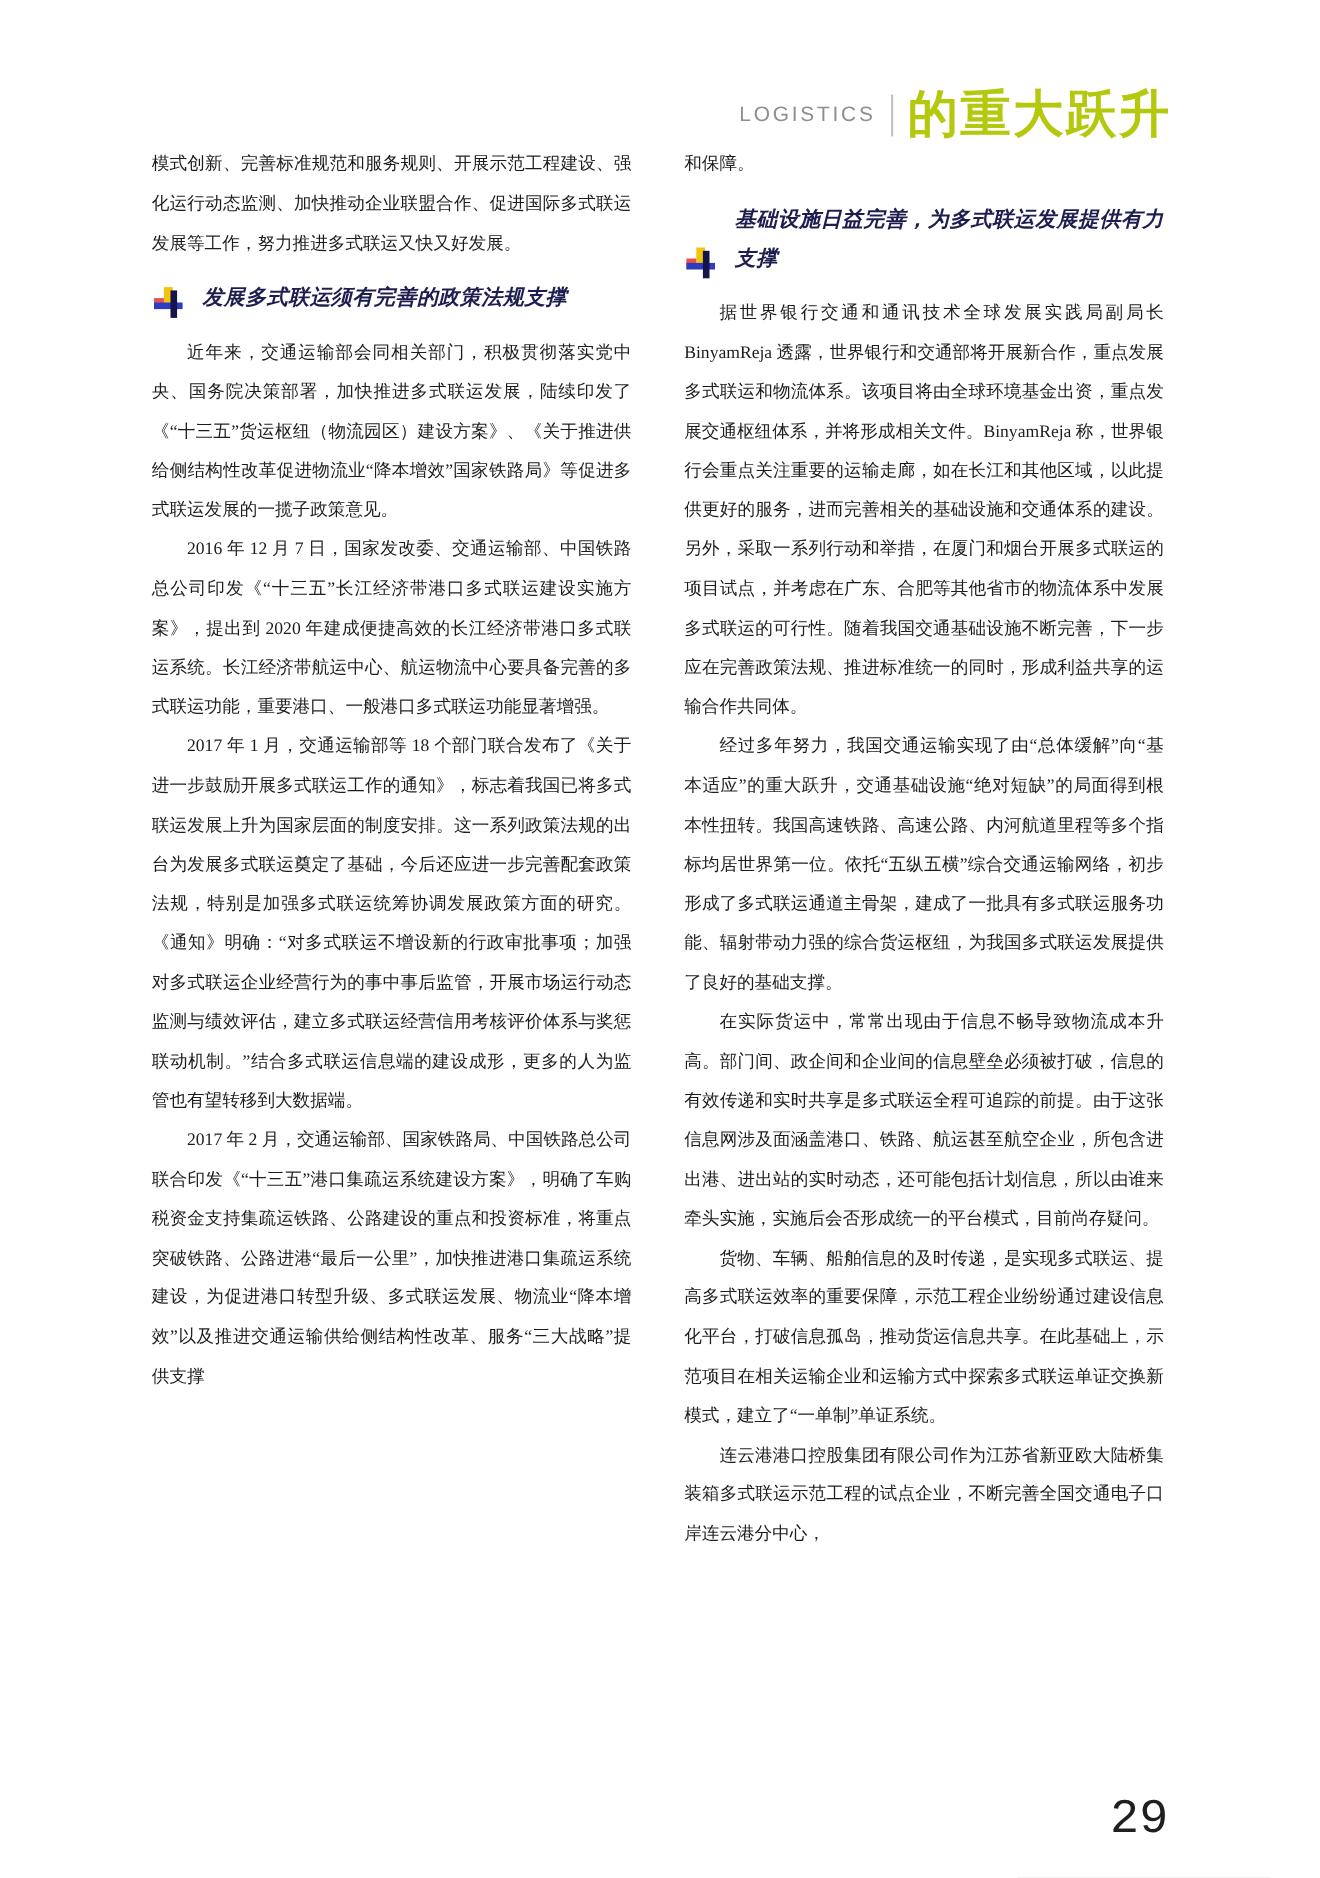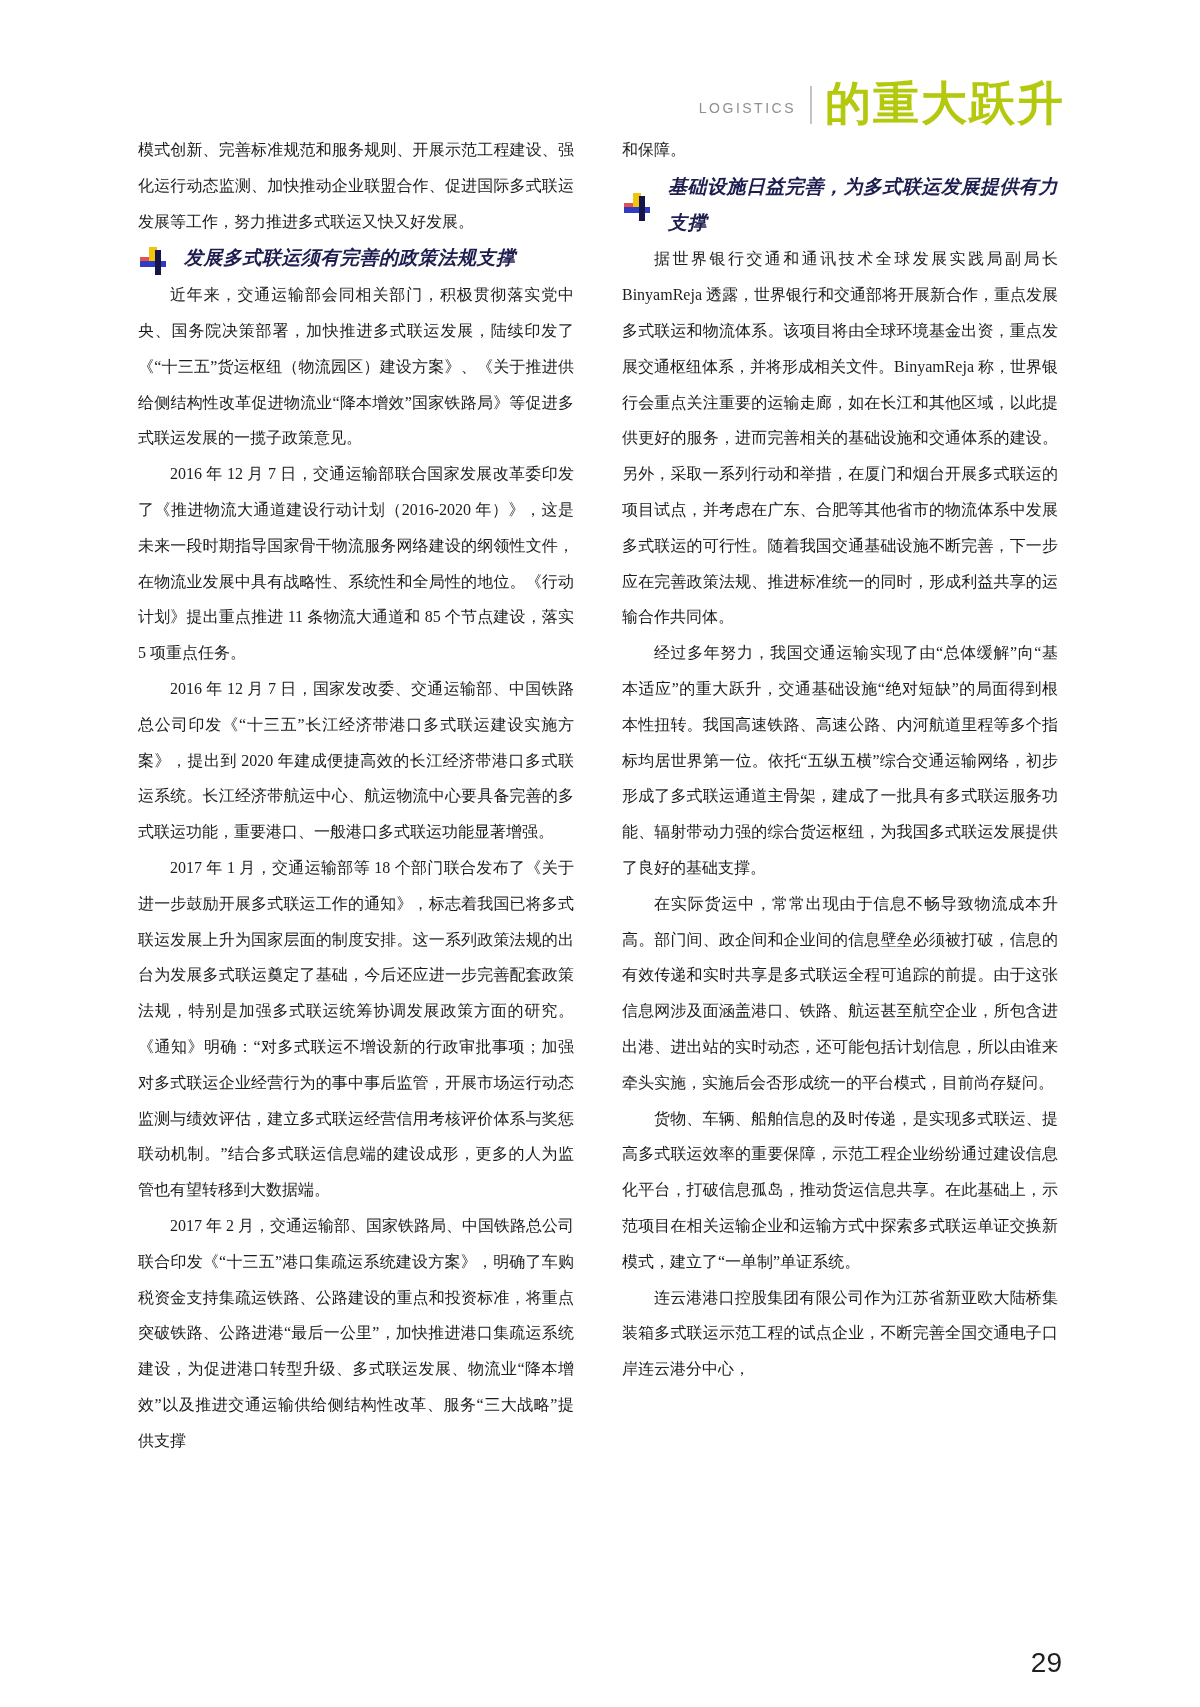--- a/index.html
+++ b/index.html
@@ -12,21 +12,21 @@
     font-family:"Liberation Serif","DejaVu Serif",serif;
   }
 
   
   .mag-header {
     position:absolute; top:80px; right:135px;
     display:flex; align-items:flex-end;
   }
   .mag-header .en {
     font-family:"Liberation Sans","DejaVu Sans",sans-serif;
-    font-size:14px; letter-spacing:2.5px;
+    font-size:19px; letter-spacing:2.5px;
     color:#8f8f8f; font-weight:500;
     padding-bottom:10px;
   }
   .mag-header .sep {
     width:2px; height:38px; background:#c3c3c3;
     margin:0 13px 2px 14px;
   }
   .mag-header .cn {
     font-family:"Liberation Sans","DejaVu Sans",sans-serif;
     font-size:46px; line-height:1; font-weight:bold;
@@ -43,22 +43,22 @@
   p.body {
     margin:0;
     font-size:16px; line-height:35.8px;
     text-align:justify;
     color:#1c1c1c;
   }
   p.body.indent { text-indent:2em; }
 
   
   .subheading {
-    display:flex; align-items:center;
-    margin:1px 0;
+    display:flex; align-items:flex-end;
+    margin:14px 0;
   }
   .bullet-icon {
     position:relative;
     flex:0 0 26px; width:26px; height:28px;
     margin:5px 18px 0 2px;
   }
   .bullet-icon .bi-y { position:absolute; left:9px;  top:0;    width:8px;  height:16px; background:#f2c40c; }
   .bullet-icon .bi-r { position:absolute; left:0;    top:10px; width:9px;  height:9px;  background:#e85050; }
   .bullet-icon .bi-b { position:absolute; left:0;    top:14px; width:26px; height:6px;  background:#2f3bc0; }
   .bullet-icon .bi-d { position:absolute; left:15px; top:3px;  width:6px;  height:25px; background:#15154a; }
@@ -67,22 +67,22 @@
     font-size:19px; line-height:35.8px;
     letter-spacing:0.5px;
     font-style:italic; font-weight:bold;
     color:#1d1d4f;
     text-align:justify;
   }
 
   
   .page-number {
     position:absolute; right:138px; bottom:28px;
-    font-size:28px; color:#1f1f1f;
-    font-family:Liberation Sans, sans-serif;
+    font-size:44px; color:#1f1f1f;
+    font-family:Liberation Mono, monospace;
   }
 </style>
 </head>
 <body>
 
 <div class="page">
 
   <div class="mag-header">
     <span class="en">LOGISTICS</span>
     <span class="sep"></span>
@@ -98,21 +98,20 @@
         <span class="bullet-icon">
           <span class="bi-y"></span>
             <span class="bi-r"></span>
             <span class="bi-b"></span>
             <span class="bi-d"></span>
         </span>
         <span class="subheading-text">发展多式联运须有完善的政策法规支撑</span>
       </div>
 
       <p class="body indent">近年来，交通运输部会同相关部门，积极贯彻落实党中央、国务院决策部署，加快推进多式联运发展，陆续印发了《“十三五”货运枢纽（物流园区）建设方案》、《关于推进供给侧结构性改革促进物流业“降本增效”国家铁路局》等促进多式联运发展的一揽子政策意见。</p>
-      <p class="body indent">2016 年 12 月 7 日，交通运输部联合国家发展改革委印发了《推进物流大通道建设行动计划（2016-2020 年）》，这是未来一段时期指导国家骨干物流服务网络建设的纲领性文件，在物流业发展中具有战略性、系统性和全局性的地位。《行动计划》提出重点推进 11 条物流大通道和 85 个节点建设，落实 5 项重点任务。</p>
       <p class="body indent">2016 年 12 月 7 日，国家发改委、交通运输部、中国铁路总公司印发《“十三五”长江经济带港口多式联运建设实施方案》，提出到 2020 年建成便捷高效的长江经济带港口多式联运系统。长江经济带航运中心、航运物流中心要具备完善的多式联运功能，重要港口、一般港口多式联运功能显著增强。</p>
       <p class="body indent">2017 年 1 月，交通运输部等 18 个部门联合发布了《关于进一步鼓励开展多式联运工作的通知》，标志着我国已将多式联运发展上升为国家层面的制度安排。这一系列政策法规的出台为发展多式联运奠定了基础，今后还应进一步完善配套政策法规，特别是加强多式联运统筹协调发展政策方面的研究。《通知》明确：“对多式联运不增设新的行政审批事项；加强对多式联运企业经营行为的事中事后监管，开展市场运行动态监测与绩效评估，建立多式联运经营信用考核评价体系与奖惩联动机制。”结合多式联运信息端的建设成形，更多的人为监管也有望转移到大数据端。</p>
       <p class="body indent">2017 年 2 月，交通运输部、国家铁路局、中国铁路总公司联合印发《“十三五”港口集疏运系统建设方案》，明确了车购税资金支持集疏运铁路、公路建设的重点和投资标准，将重点突破铁路、公路进港“最后一公里”，加快推进港口集疏运系统建设，为促进港口转型升级、多式联运发展、物流业“降本增效”以及推进交通运输供给侧结构性改革、服务“三大战略”提供支撑</p>
     </div>
 
     <div class="col">
       <p class="body">和保障。</p>
 
       <div class="subheading">
         <span class="bullet-icon">

